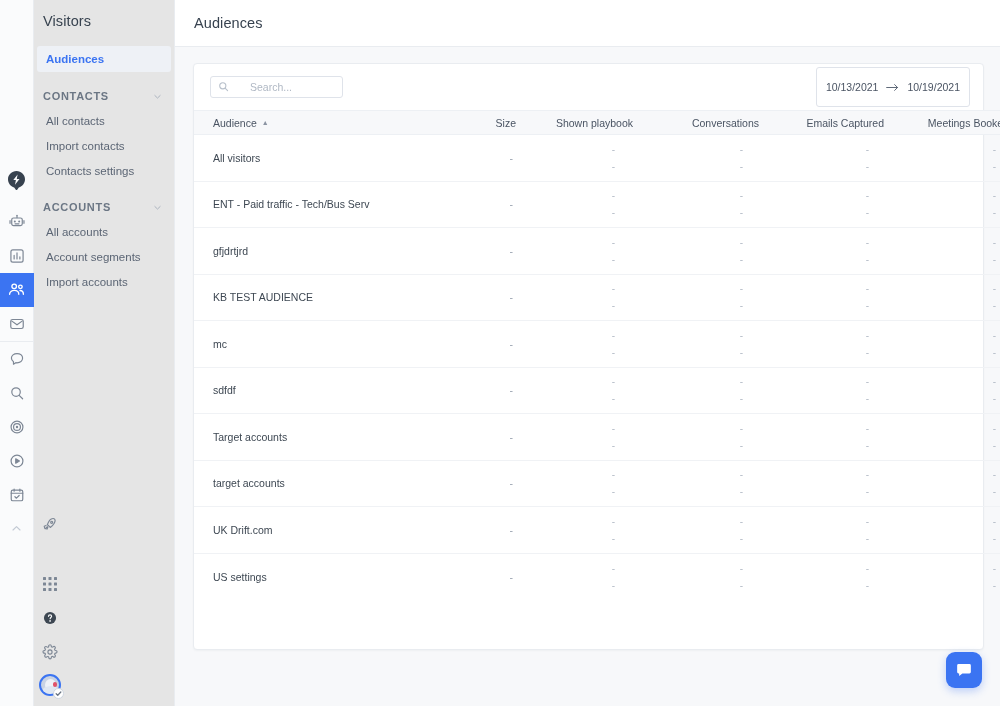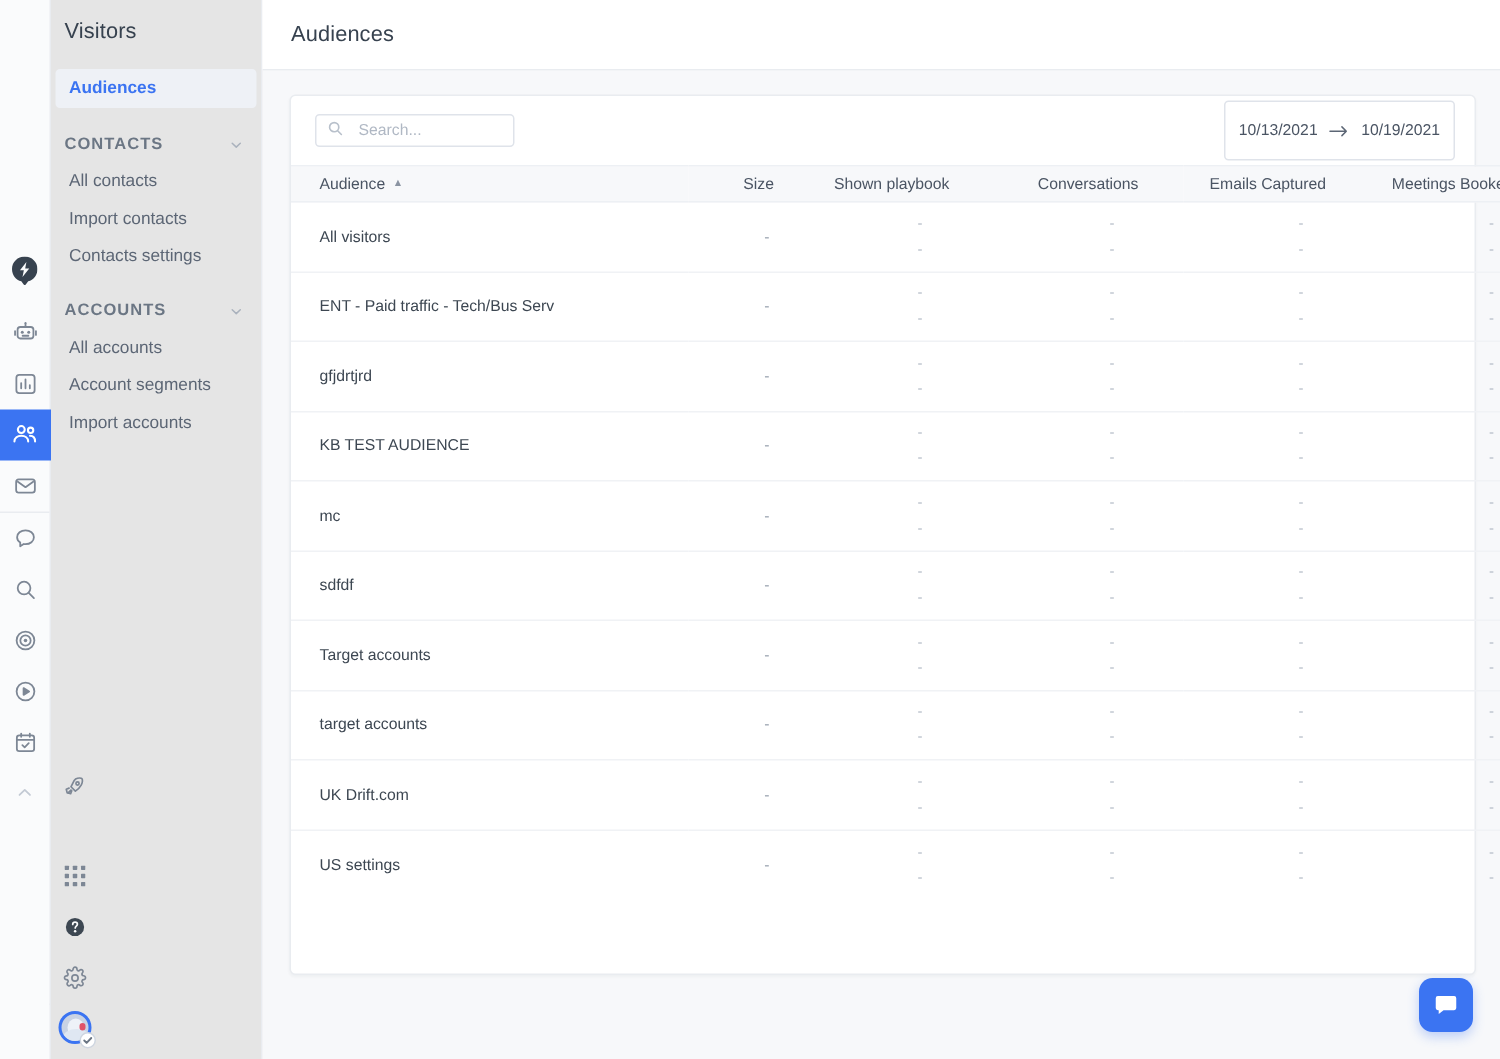--- a/index.html
+++ b/index.html
@@ -107,21 +107,21 @@
     box-shadow: 0 1px 2px rgba(30,40,60,0.04);
     height: 587px;
   }
   .card-top {
     height: 46px; display: flex; align-items: center;
     justify-content: space-between; padding: 0 13px 0 16px;
   }
   .search-box {
     width: 133px; height: 22px;
     border: 1px solid #dfe3ea; border-radius: 3px;
-    display: flex; align-items: center; gap: 10px; padding: 0 7px;
+    display: flex; align-items: center; gap: 21px; padding: 0 7px;
     cursor: text;
   }
   .search-box svg { color: #b8c0cb; flex: 0 0 auto; }
   .search-box input {
     border: none; outline: none; font-size: 10.5px; color: #6b7684;
     font-family: "Liberation Sans", sans-serif; width: 100%; background: transparent;
   }
   .search-box input::placeholder { color: #b0b8c4; }
   .daterange {
     height: 40px; border: 1px solid #dfe3ea; border-radius: 3px;

